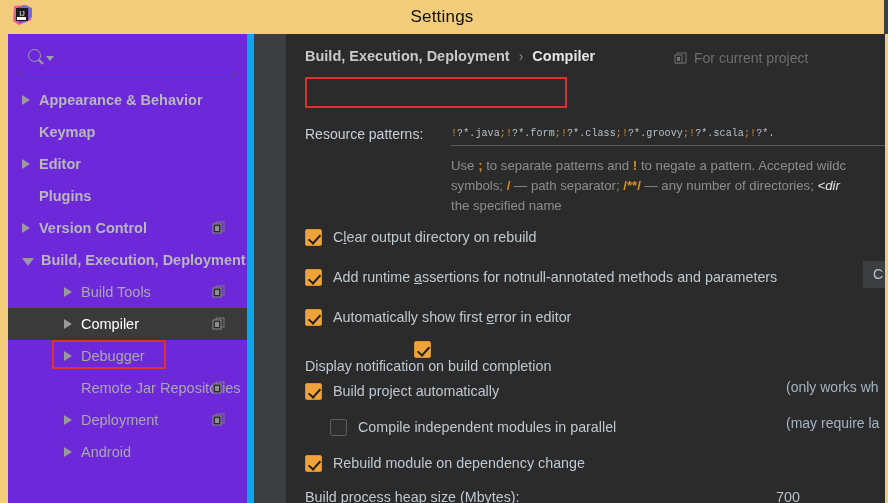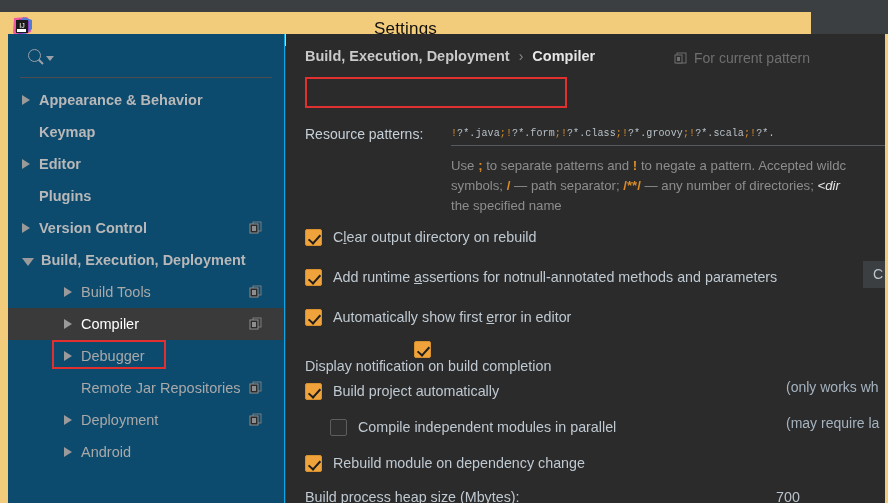--- a/index.html
+++ b/index.html
@@ -11,22 +11,22 @@
   }
   #app {
     position: relative;
     width: 888px; height: 503px;
     background: #3c3f41;
     overflow: hidden;
   }
 
   
   #titlebar {
-    position: absolute; left: 0; top: 12px;
-    width: 811px; height: 34px;
+    position: absolute; left: 0; top: 0;
+    width: 884px; height: 34px;
     background: #f2cb7b;
     display: flex; align-items: center;
   }
   #titlebar .title {
     position: absolute; left: 0; right: 0;
     text-align: center;
     font-size: 17px;
     color: #111111;
     letter-spacing: 0.2px;
   }
@@ -43,23 +43,23 @@
   }
   .accent-right {
     position: absolute; right: 0; top: 34px;
     width: 3px; height: 469px;
     background: #f2cb7b;
   }
 
   
   #sidebar {
     position: absolute; left: 8px; top: 34px;
-    width: 277px; height: 469px;
-    background: #0c4a6e;
-    border-right: 1px solid #0ea5e9;
+    width: 246px; height: 469px;
+    background: #6d28d9;
+    border-right: 7px solid #0ea5e9;
     overflow: hidden;
   }
   #search-row {
     position: relative;
     height: 44px;
     margin: 0 12px;
     border-bottom: 1px solid #4d4d4d;
     display: flex; align-items: center;
   }
   #search-icon-wrap {
@@ -387,21 +387,21 @@
     </div>
 
     <div id="for-current-project">
       <span>
         <svg class="icon-svg" width="13" height="13" viewBox="0 0 13 13">
           <rect x="3" y="1" width="9" height="10" fill="none" stroke="#6f6f6f" stroke-width="1"></rect>
           <rect x="1" y="3" width="7" height="8" fill="#2b2b2b" stroke="#6f6f6f" stroke-width="1"></rect>
           <rect x="3" y="5" width="3" height="4" fill="#6f6f6f"></rect>
         </svg>
       </span>
-      <span>For current pattern</span>
+      <span>For current project</span>
     </div>
 
     <div id="res-label">Resource patterns:</div>
     <div id="res-field">
       <span class="val"><span class="sym">!</span><span>?*.java</span><span class="sym">;</span><span class="sym">!</span><span>?*.form</span><span class="sym">;</span><span class="sym">!</span><span>?*.class</span><span class="sym">;</span><span class="sym">!</span><span>?*.groovy</span><span class="sym">;</span><span class="sym">!</span><span>?*.scala</span><span class="sym">;</span><span class="sym">!</span><span>?*.</span></span>
     </div>
 
     <div id="res-help">
       <div>
         <span>Use </span><span class="hl">;</span><span> to separate patterns and </span><span class="hl">!</span><span> to negate a pattern. Accepted wildc</span>

